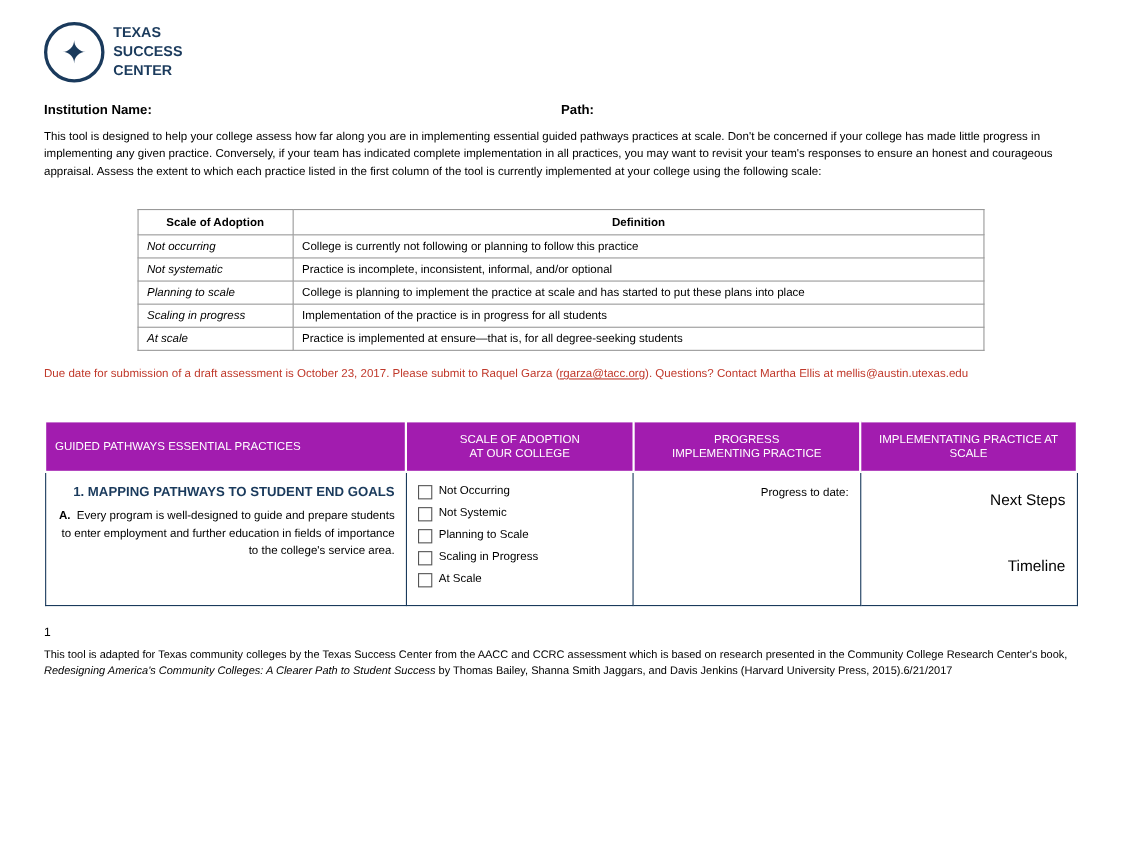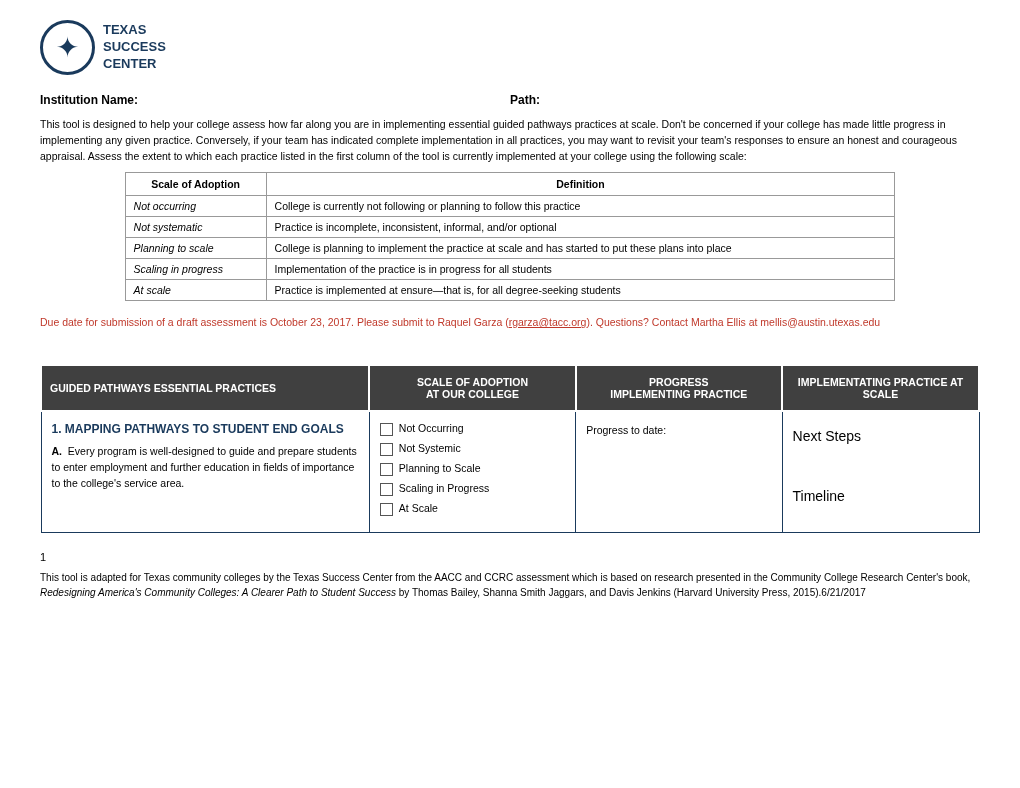--- a/index.html
+++ b/index.html
@@ -44,21 +44,21 @@
       align-items: center;
     }
     .institution-date-row .field {
       flex: 1;
       font-weight: bold;
       font-size: 12px;
     }
     .description {
       font-size: 10.5px;
       line-height: 1.5;
-      margin-bottom: 8px;
+      margin-bottom: 26px;
     }
     .scale-table {
       width: 82%;
       margin: 0 auto 14px auto;
       border-collapse: collapse;
       font-size: 10.5px;
     }
     .scale-table th {
       background: #fff;
       font-weight: bold;
@@ -82,23 +82,23 @@
     .due-date-notice a {
       color: #c0392b;
     }
     .main-table {
       width: 100%;
       border-collapse: collapse;
       font-size: 10.5px;
       margin-bottom: 16px;
     }
     .main-table .header-row th {
-      background: #404040;
+      background: #a21caf;
       color: #fff;
-      font-weight: bold;
+      font-weight: normal;
       font-size: 10.5px;
       text-align: center;
       padding: 10px 8px;
       border: 2px solid #fff;
       text-transform: uppercase;
       vertical-align: middle;
     }
     .main-table .header-row th:first-child {
       text-align: left;
       width: 35%;
@@ -109,20 +109,21 @@
     .main-table .header-row th:nth-child(3) {
       width: 22%;
     }
     .main-table .header-row th:nth-child(4) {
       width: 21%;
     }
     .main-table td {
       border: 1px solid #1a3a5c;
       padding: 10px 10px;
       vertical-align: top;
+      text-align: right;
     }
     .practice-title {
       color: #1a3a5c;
       font-weight: bold;
       font-size: 12px;
       margin-bottom: 8px;
       text-transform: uppercase;
     }
     .practice-sub {
       font-size: 10.5px;

